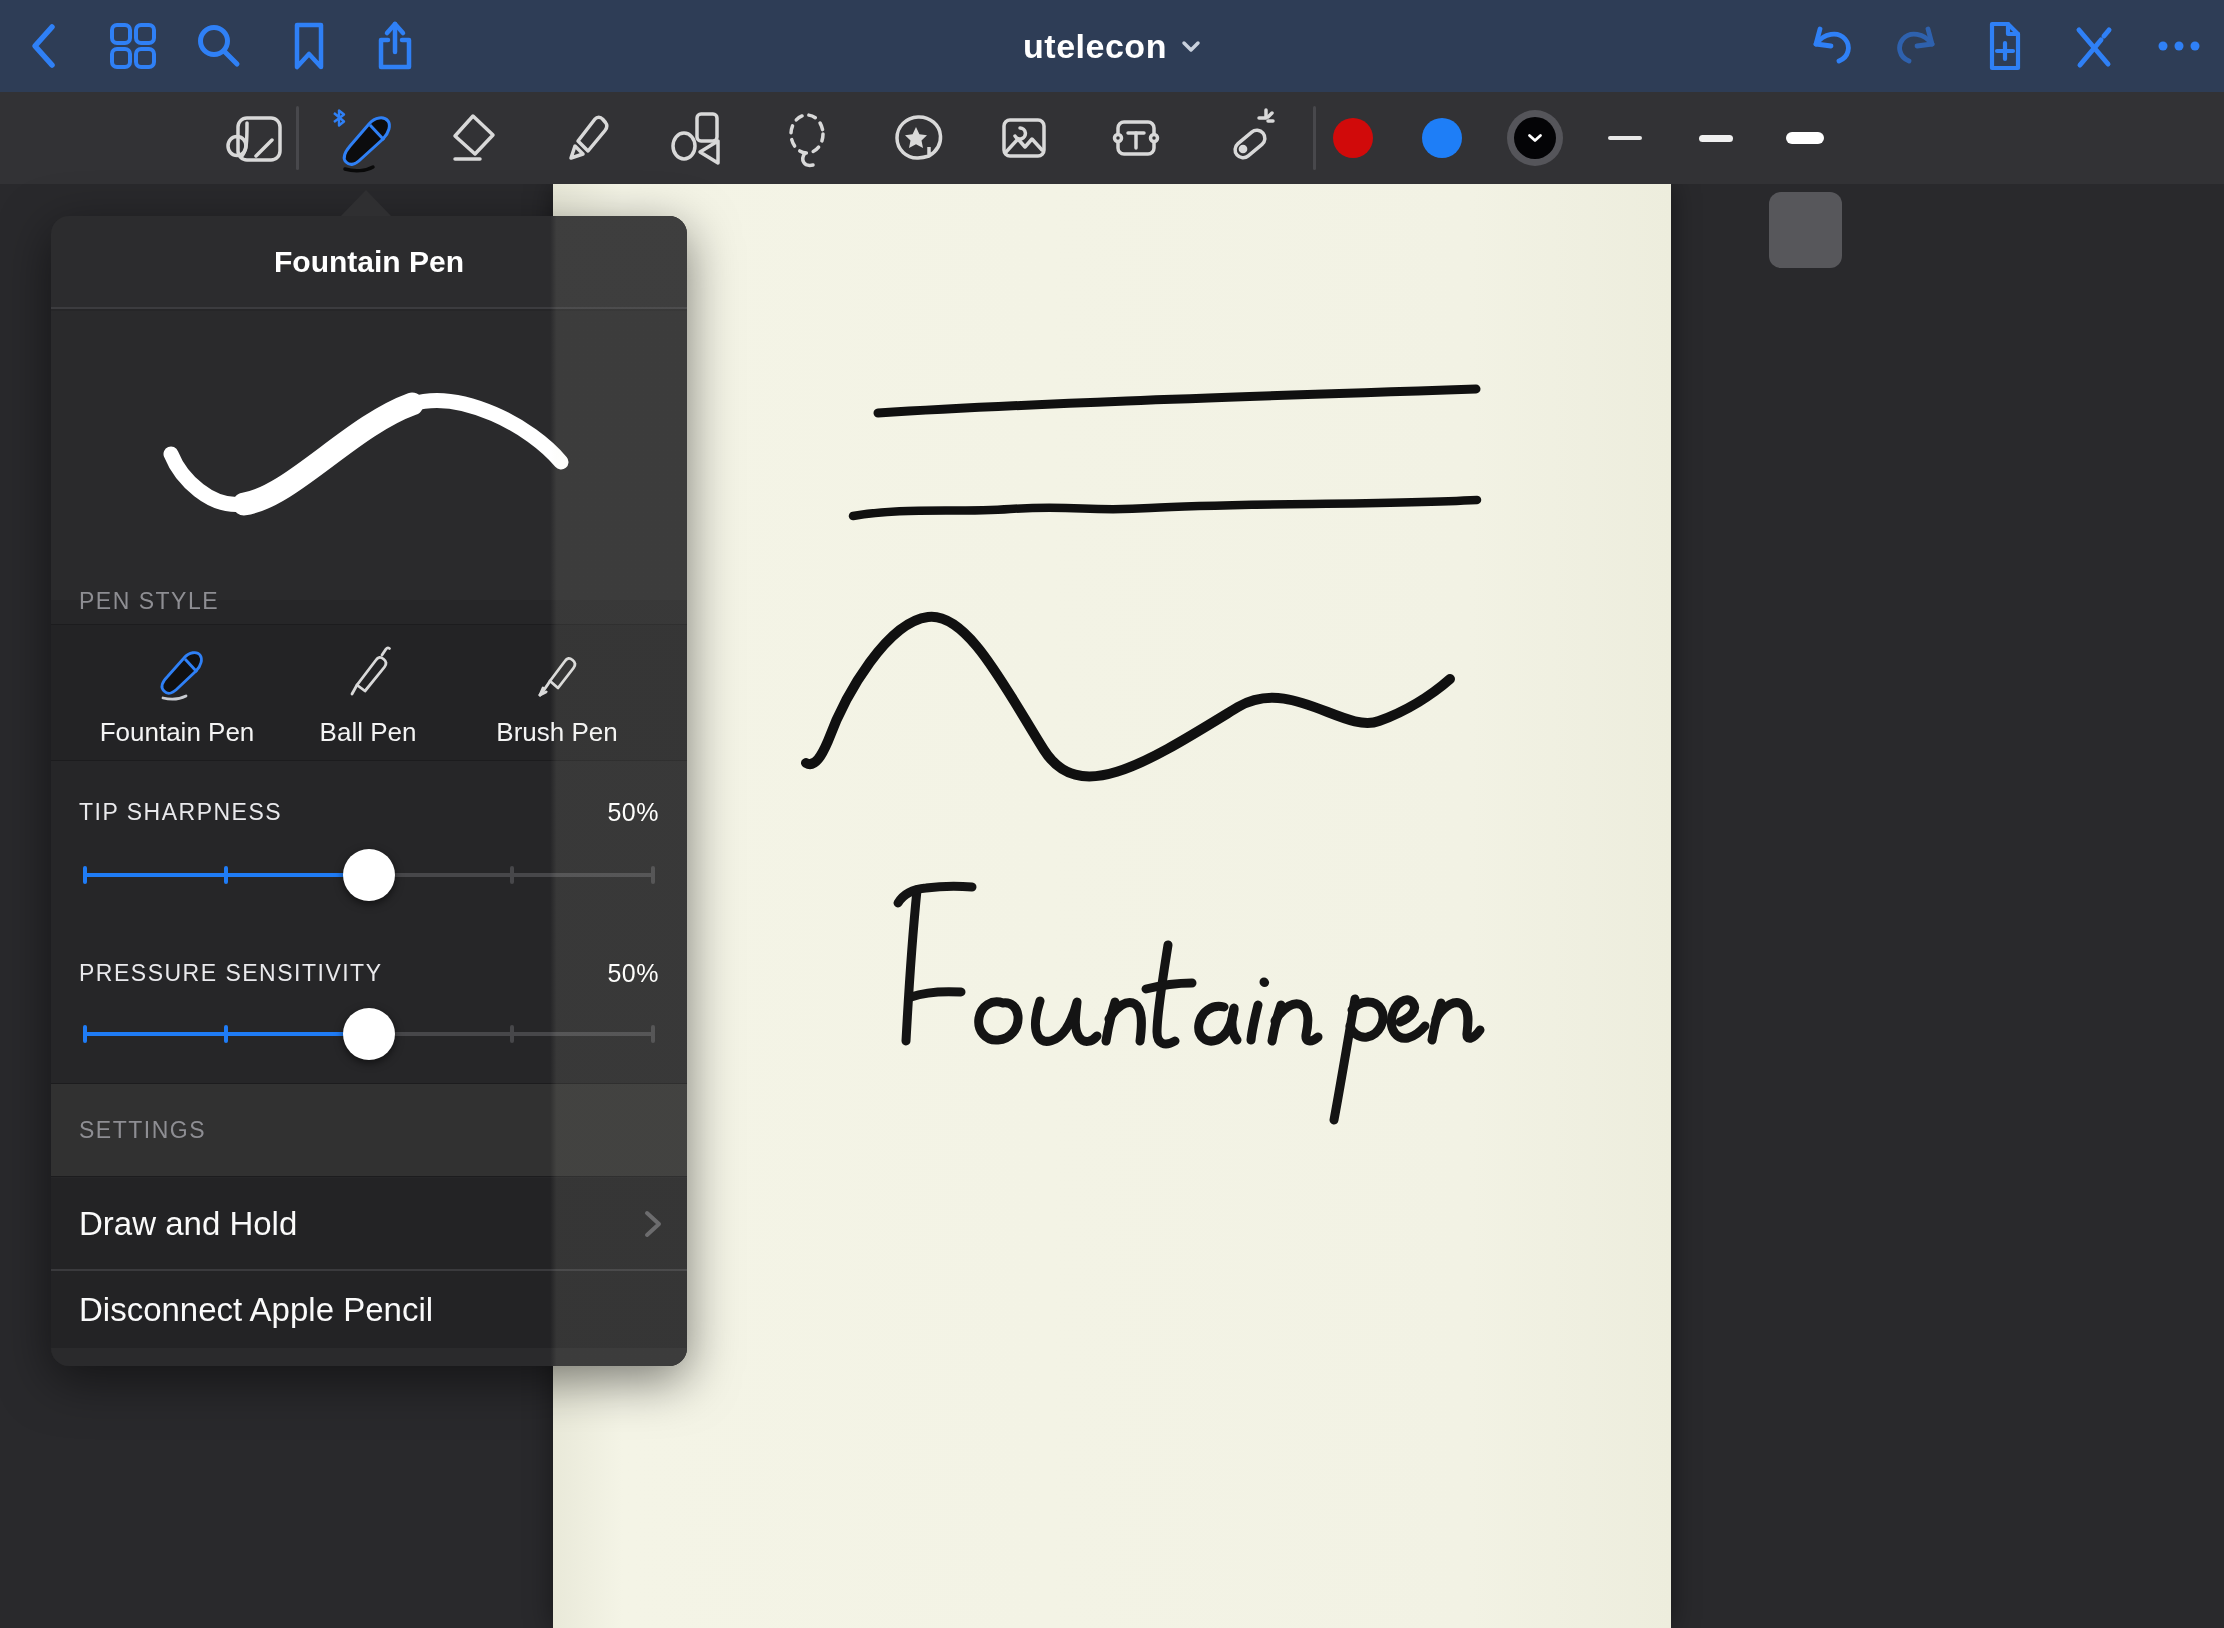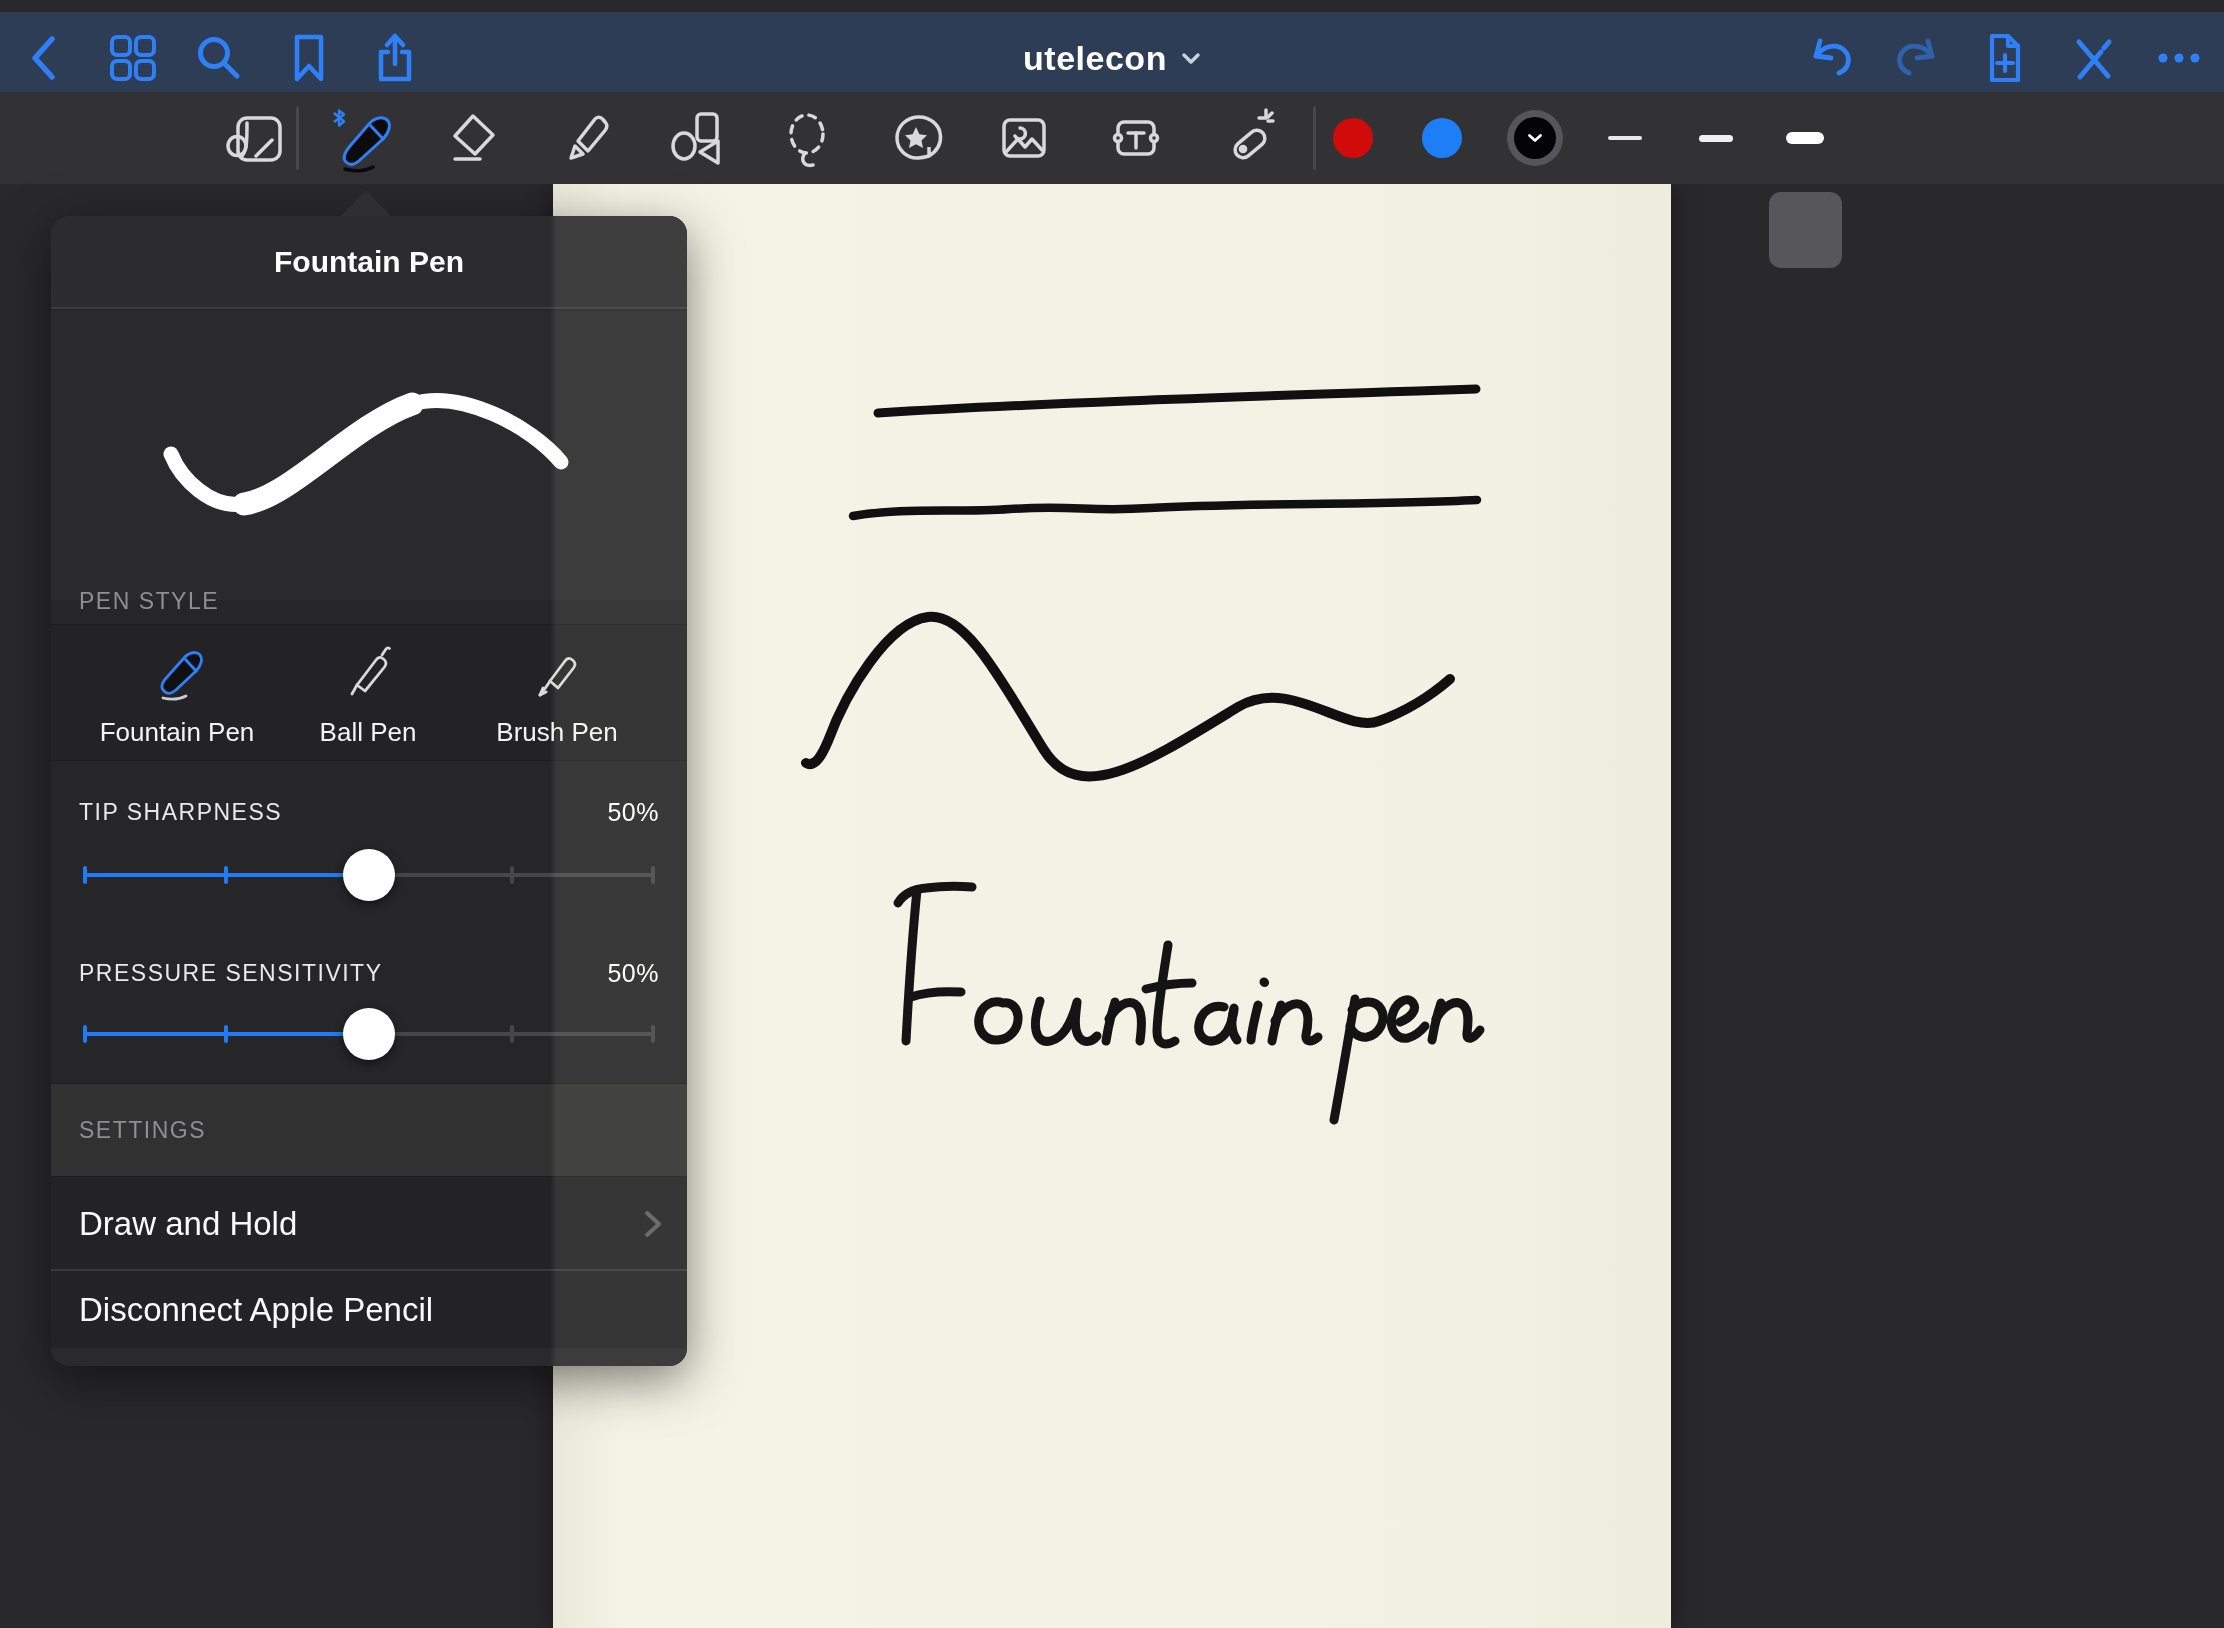--- a/index.html
+++ b/index.html
@@ -6,21 +6,21 @@
   html,body { width:2224px; height:1628px; }
   body {
     position:relative; overflow:hidden;
     background:#29292c;
     font-family:"Liberation Sans", sans-serif;
     -webkit-font-smoothing:antialiased;
   }
 
   
   .nav {
-    position:absolute; left:0; top:12px; width:2224px; height:116px;
+    position:absolute; left:0; top:0; width:2224px; height:116px;
     background:#2e3d56; z-index:30;
   }
   .nav .icon-btn { position:absolute; top:0; height:92px; display:flex; align-items:center; justify-content:center; }
   .nav-title {
     position:absolute; left:0; top:0; width:100%; height:92px;
     display:flex; align-items:center; justify-content:center; gap:14px;
     color:#ffffff; font-size:34px; font-weight:700; letter-spacing:.5px;
   }
 
   

